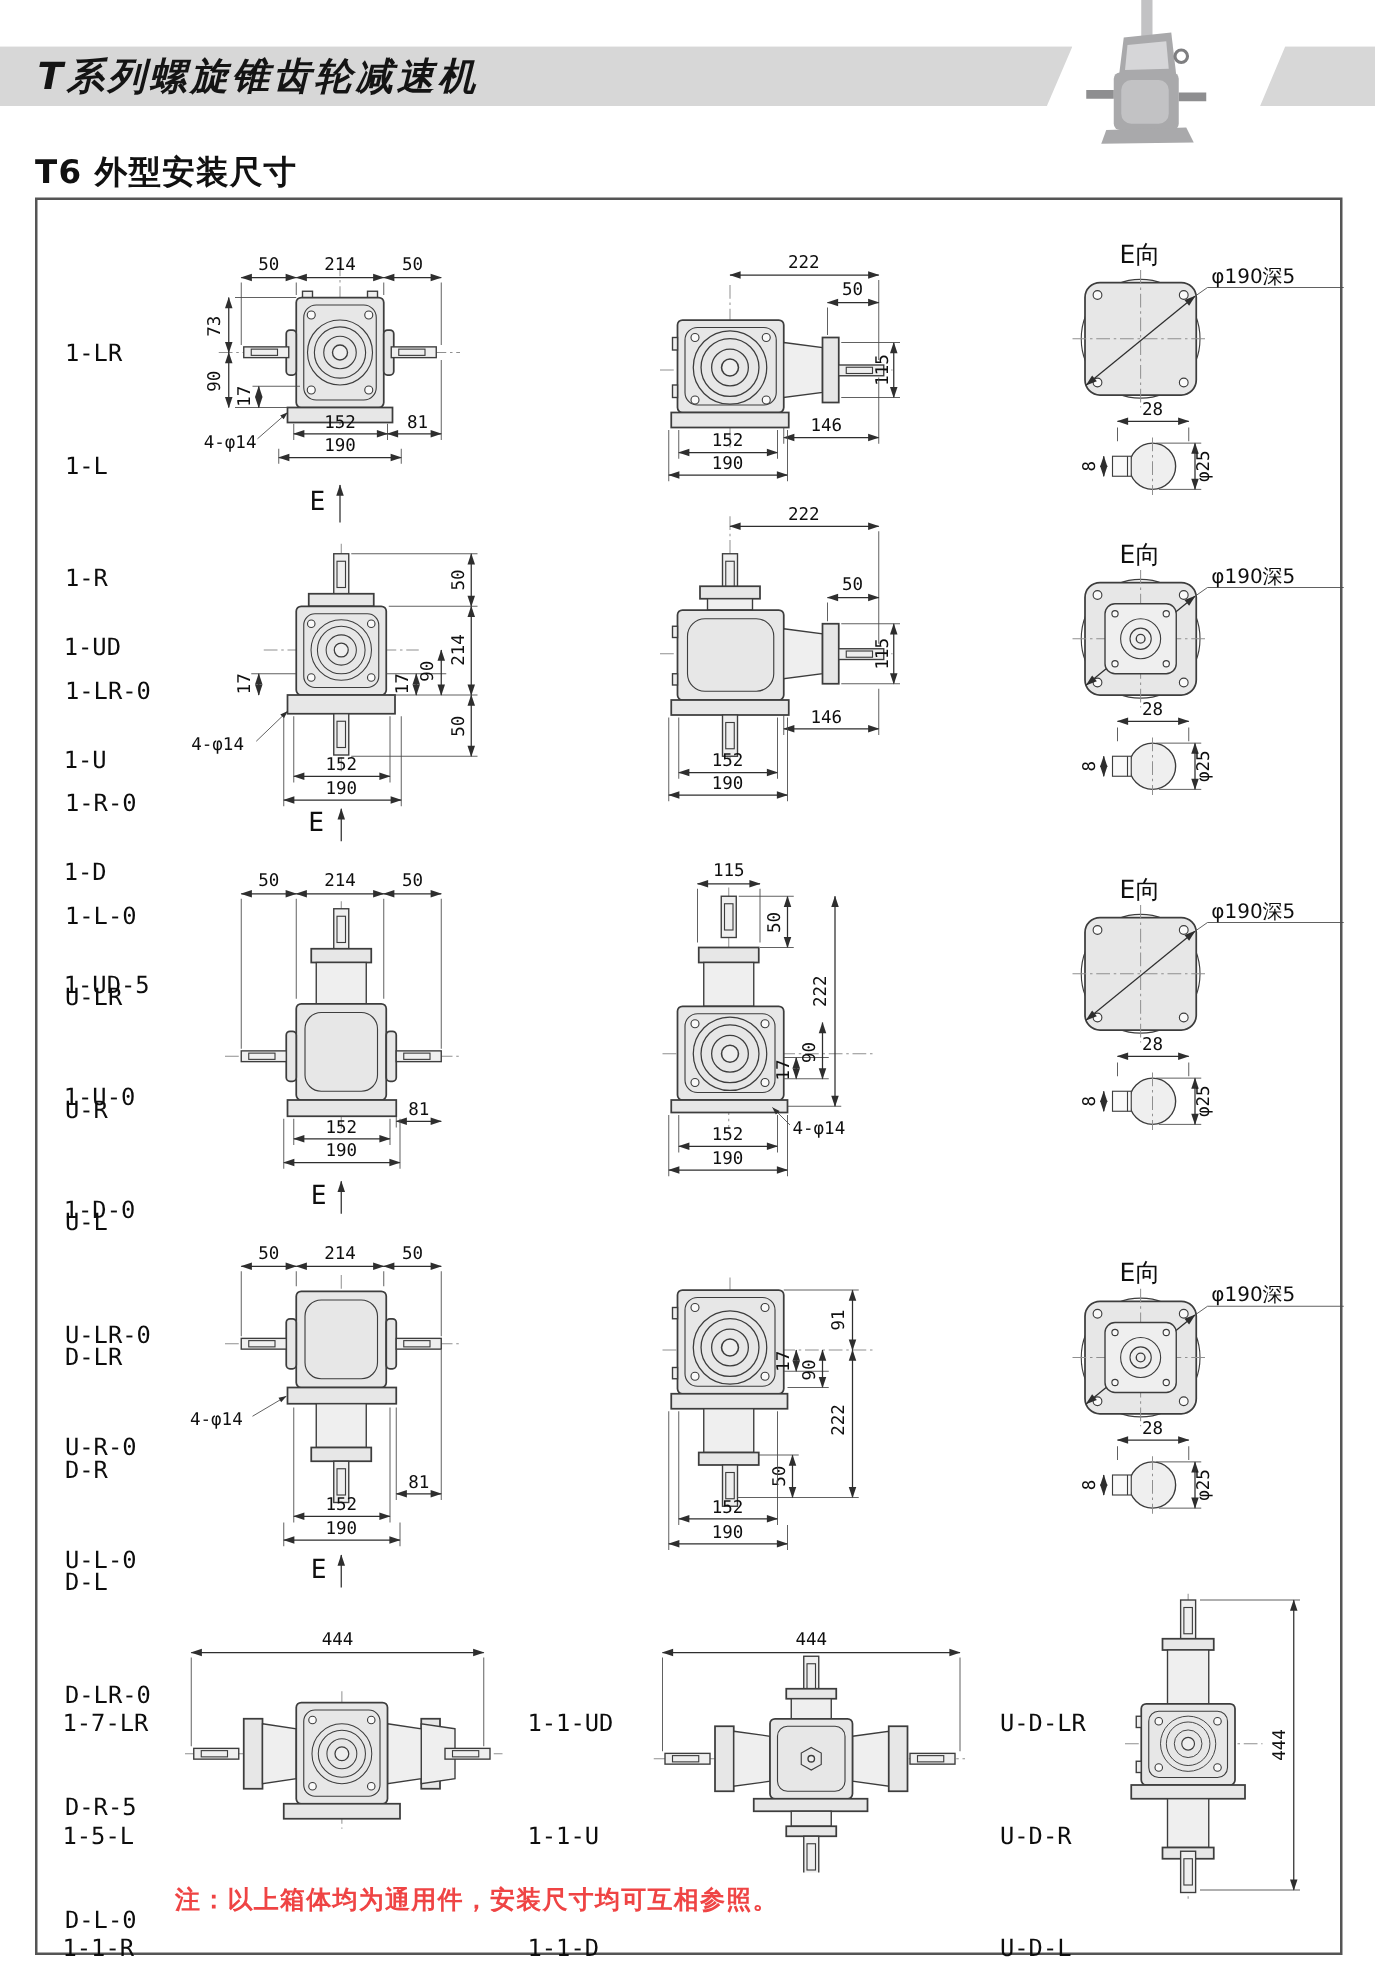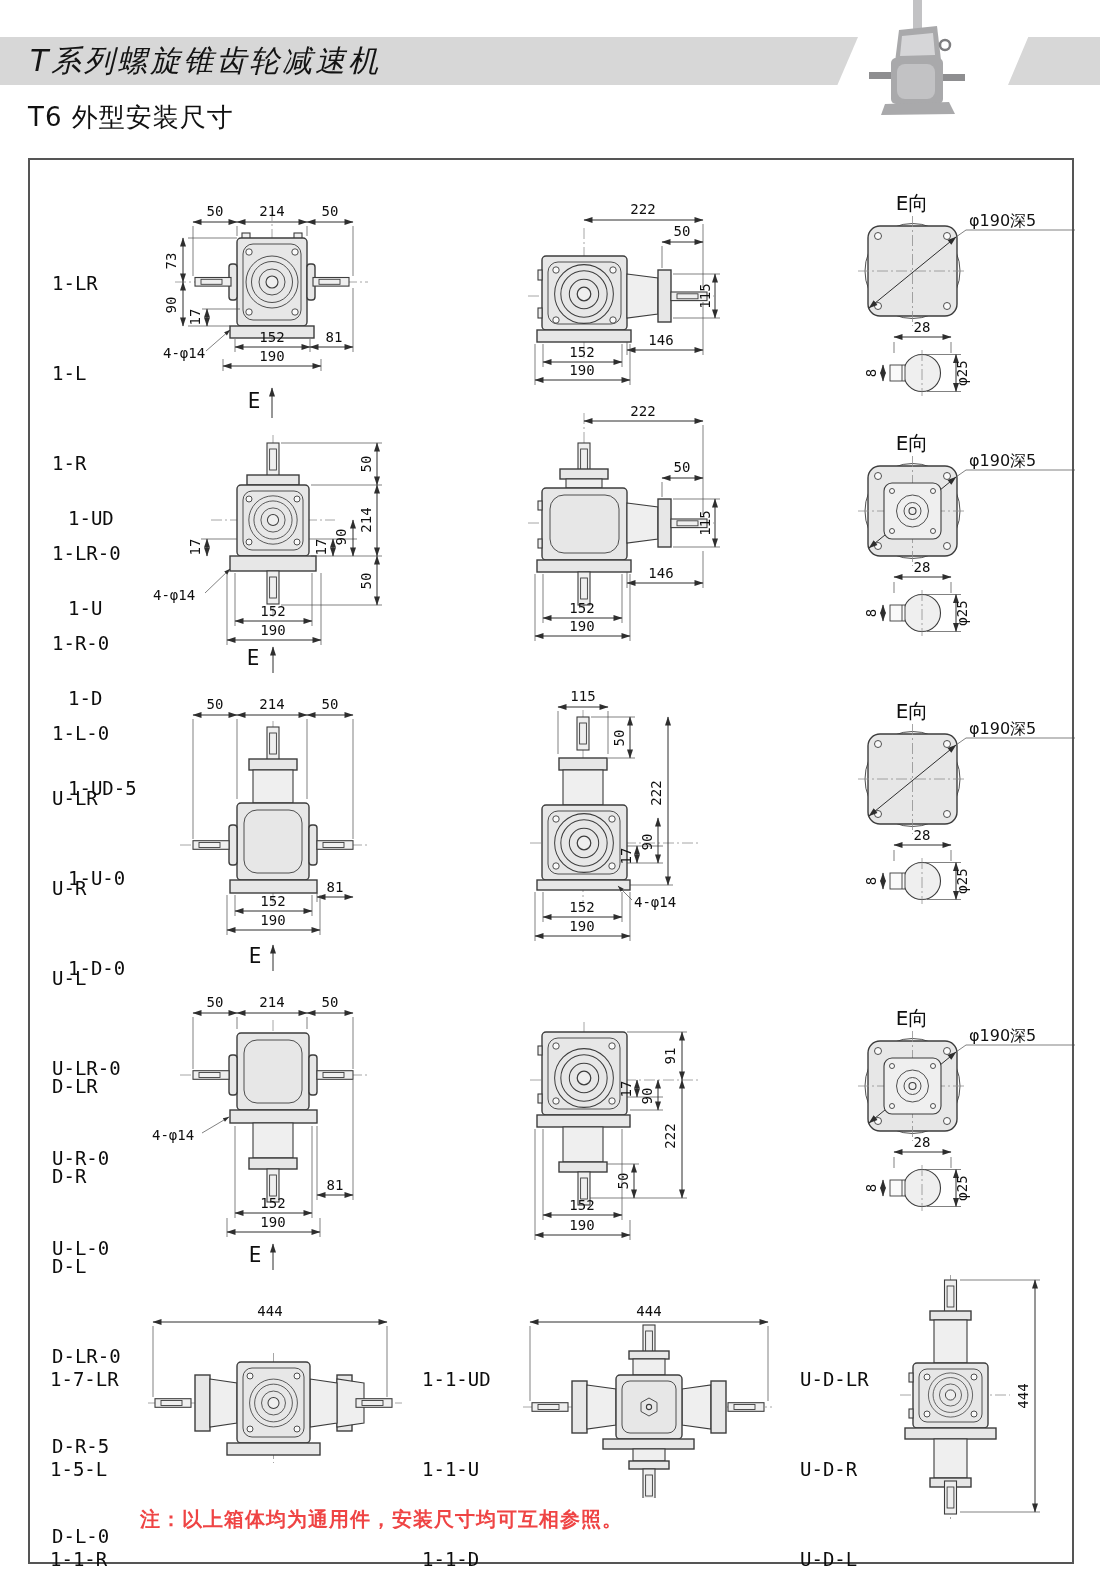--- a/index.html
+++ b/index.html
@@ -2,25 +2,25 @@
 <html><head>
 <meta charset="utf-8">
 <style>
   html,body{margin:0;padding:0;}
   body{width:1100px;height:1583px;background:#fff;position:relative;overflow:hidden;
        font-family:"DejaVu Sans",sans-serif;color:#111;}
   .abs{position:absolute;}
   
   .banner{left:0;top:37px;width:858px;height:48px;background:#d7d7d7;
           clip-path:polygon(0 0,100% 0,97.6% 100%,0 100%);display:flex;align-items:center;}
-  .banner-title{font-size:30px;font-weight:400;font-style:italic;letter-spacing:3px;
+  .banner-title{font-size:30px;font-weight:700;font-style:italic;letter-spacing:3px;
                 padding-left:30px;color:#141414;font-family:"DejaVu Sans",sans-serif;}
   .banner2{left:1008px;top:37px;width:92px;height:48px;background:#d7d7d7;
            clip-path:polygon(0 0,100% 0,100% 100%,0 100%,22% 0);}
-  .page-title{left:28px;top:100px;font-size:26px;font-weight:400;letter-spacing:1px;}
+  .page-title{left:28px;top:120px;font-size:26px;font-weight:700;letter-spacing:1px;}
   .main-box{left:28px;top:158px;width:1042px;height:1402px;border:2px solid #555;background:#fff;}
   .models{font-family:"DejaVu Sans Mono","Liberation Mono",monospace;font-size:19px;
           line-height:30px;white-space:pre;color:#0d0d0d;}
   .note{font-size:20px;font-weight:700;letter-spacing:1px;color:#ef4444;}
   
   .mf  {fill:#e7e7e7;stroke:#3d3d3d;stroke-width:1.4;}
   .mf2 {fill:#efefef;stroke:#3d3d3d;stroke-width:1.1;}
   .thin{fill:none;stroke:#3d3d3d;stroke-width:0.9;}
   .hole{fill:#fafafa;stroke:#3d3d3d;stroke-width:0.9;}
   .dl  {fill:none;stroke:#2e2e2e;stroke-width:1;}
@@ -215,21 +215,21 @@
 
 <svg class="abs" style="left:845px;top:180px" width="235" height="240" viewBox="0 0 235 240">
   <use href="#ev-base"></use>
   <text class="ev" x="67" y="30">E向</text>
   <text class="cjk" x="124" y="46">φ190深5</text>
   <text class="dt" x="77" y="152">28</text>
   <text class="dt" transform="rotate(-90 31 193)" x="31" y="193">8</text>
   <text class="dt" transform="rotate(-90 122 193)" x="122" y="193">φ25</text>
 </svg>
 
-<div class="abs models" style="left:68px;top:443px">
+<div class="abs models" style="left:51px;top:443px">
   <div>1-UD</div>
   <div>1-U</div>
   <div>1-D</div>
   <div>1-UD-5</div>
   <div>1-U-0</div>
   <div>1-D-0</div>
 </div>
 
 <svg class="abs" style="left:145px;top:425px" width="360" height="250" viewBox="0 0 360 250">
   <line x1="128" y1="10" x2="128" y2="192" class="cl"></line>

